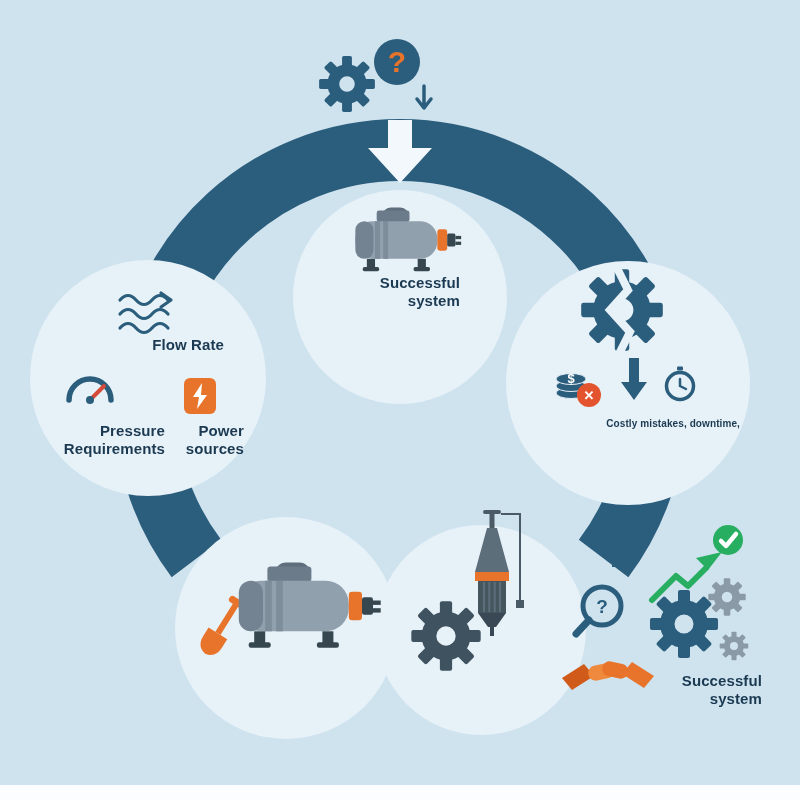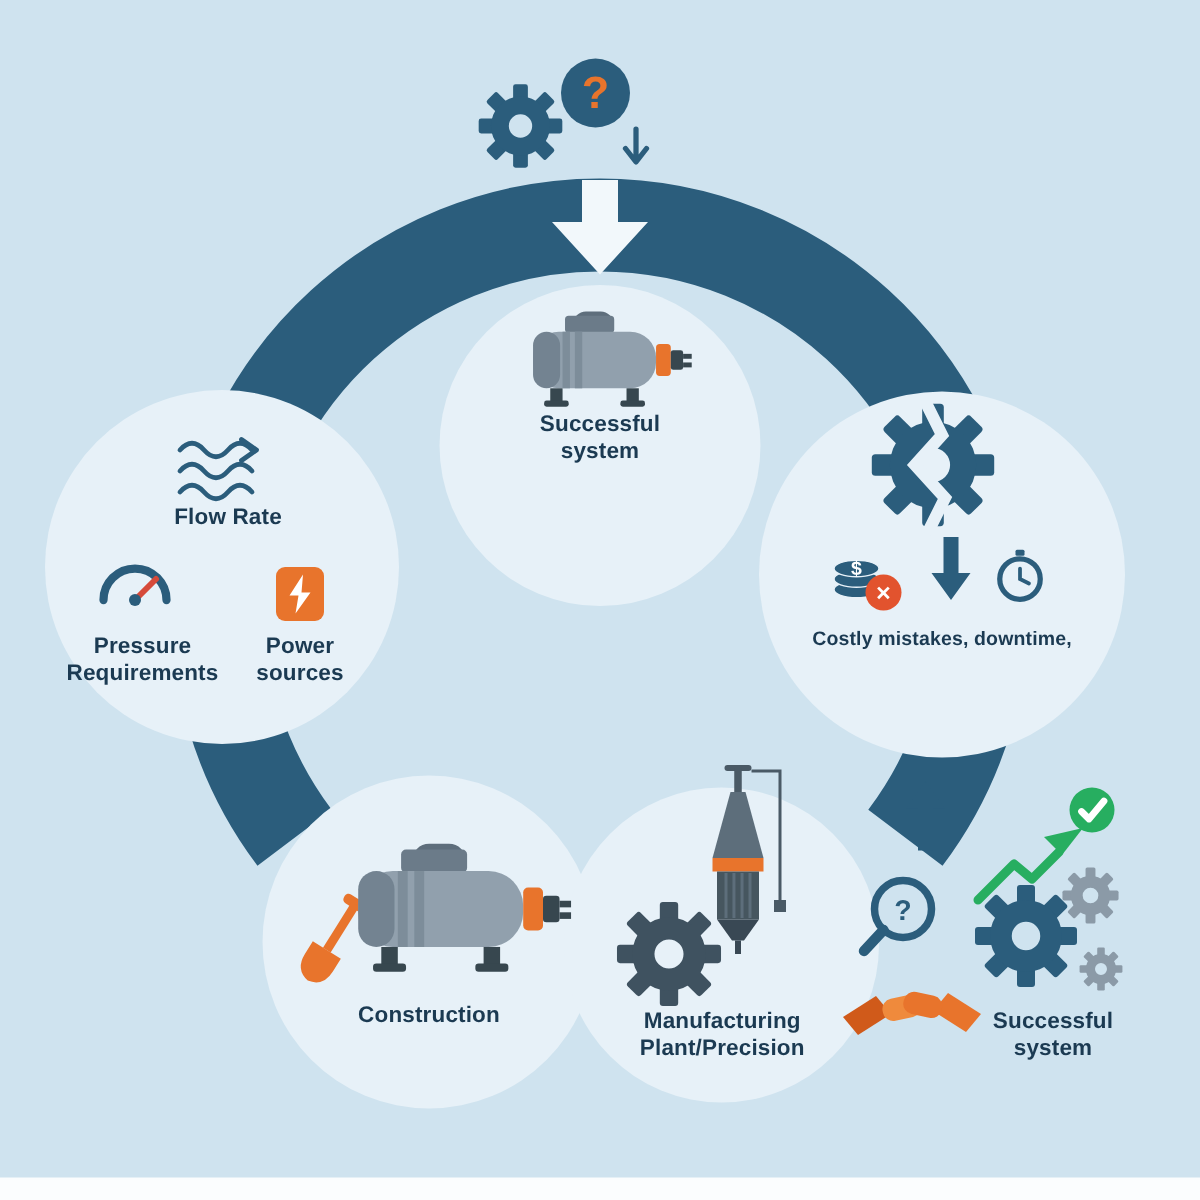--- a/index.html
+++ b/index.html
@@ -4,23 +4,23 @@
 <style>
   :root{
     --c-background:#cfe3ef; --c-circle:#e7f1f8; --c-navy:#2b5d7c; --c-text:#1b3a52;
     --c-orange:#e8742c; --c-green:#27ae60; --c-gray:#91a0ad; --c-white:#f2f8fb;
     --c-red:#d64a3a; --c-red_orange:#e2532e; --c-slate:#4a5a66;
   }
   html,body{margin:0;padding:0}
   .canvas{position:relative;width:800px;height:800px;background:var(--c-background);overflow:hidden;
           font-family:"Liberation Sans",sans-serif}
   .layer{position:absolute;left:0;top:0}
-  .label{position:absolute;text-align:center;color:var(--c-text);font-weight:bold;
+  .label{position:absolute;text-align:right;color:var(--c-text);font-weight:bold;
          font-size:15px;line-height:1.22;letter-spacing:.1px}
-  .label.small{font-size:13px}
+  .label.small{font-size:10px}
   .bottom-strip{position:absolute;left:0;right:0;bottom:0;height:15px;background:#fbfdfe}
   svg text{font-family:"Liberation Sans",sans-serif;font-weight:bold}
 </style>
 </head>
 <body>
 
 <div class="canvas">
 
 <svg class="layer" width="800" height="800" viewBox="0 0 800 800">
 
@@ -163,46 +163,41 @@
     <rect x="-20" y="-7" width="26" height="15" rx="7" fill="#ef8a3c" transform="rotate(-12)"></rect>
     <rect x="-6" y="-9" width="26" height="15" rx="7" fill="var(--c-orange)" transform="rotate(12)"></rect>
   </g>
 </svg>
 
 <div class="label" style="left:340px;top:274px;width:120px">
   <div>Successful</div>
   <div>system</div>
 </div>
 
-<div class="label" style="left:92px;top:336px;width:120px">
+<div class="label" style="left:104px;top:336px;width:120px">
   <div>Flow Rate</div>
 </div>
 
 <div class="label" style="left:25px;top:422px;width:140px">
   <div>Pressure</div>
   <div>Requirements</div>
 </div>
 
 <div class="label" style="left:156px;top:422px;width:88px">
   <div>Power</div>
   <div>sources</div>
 </div>
 
 <div class="label small" style="left:516px;top:418px;width:224px">
   <div>Costly mistakes, downtime,</div>
 </div>
 
 <div class="label" style="left:216px;top:668px;width:140px">
-  <div>Construction</div>
-</div>
-
-<div class="label" style="left:394px;top:672px;width:175px">
-  <div>Manufacturing</div>
-  <div>Plant/Precision</div>
-</div>
+</div>
+
 
 <div class="label" style="left:642px;top:672px;width:120px">
   <div>Successful</div>
   <div>system</div>
 </div>
 
 <div class="bottom-strip"></div>
 </div>
 
 </body></html>

